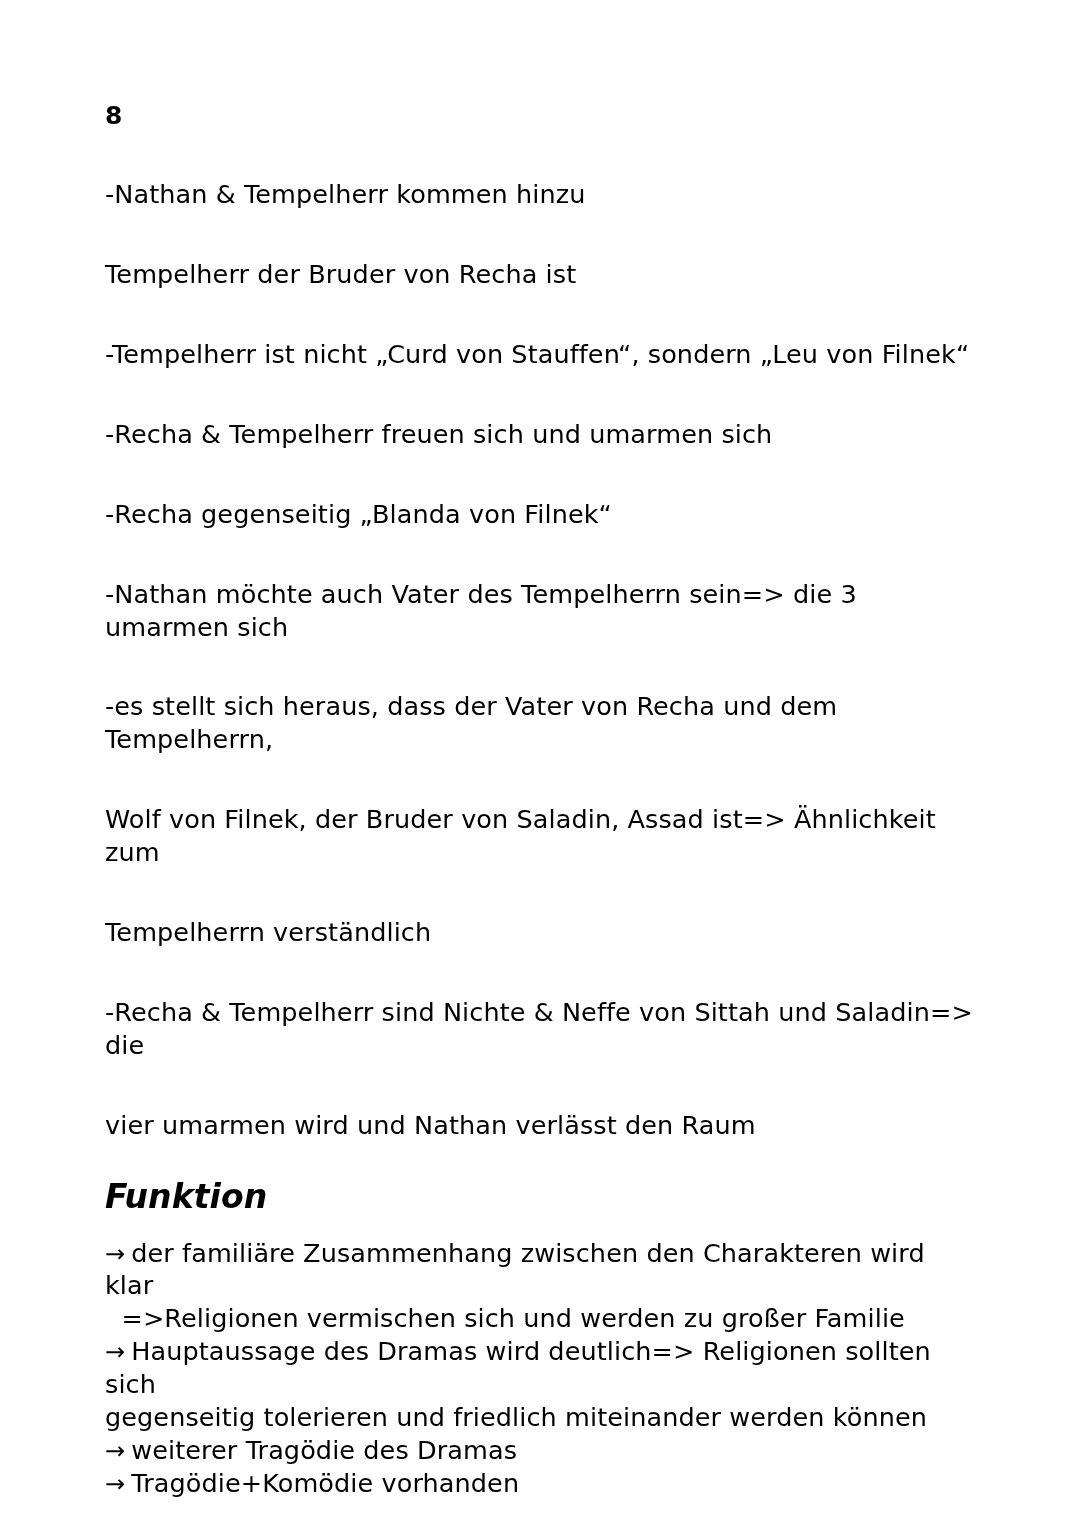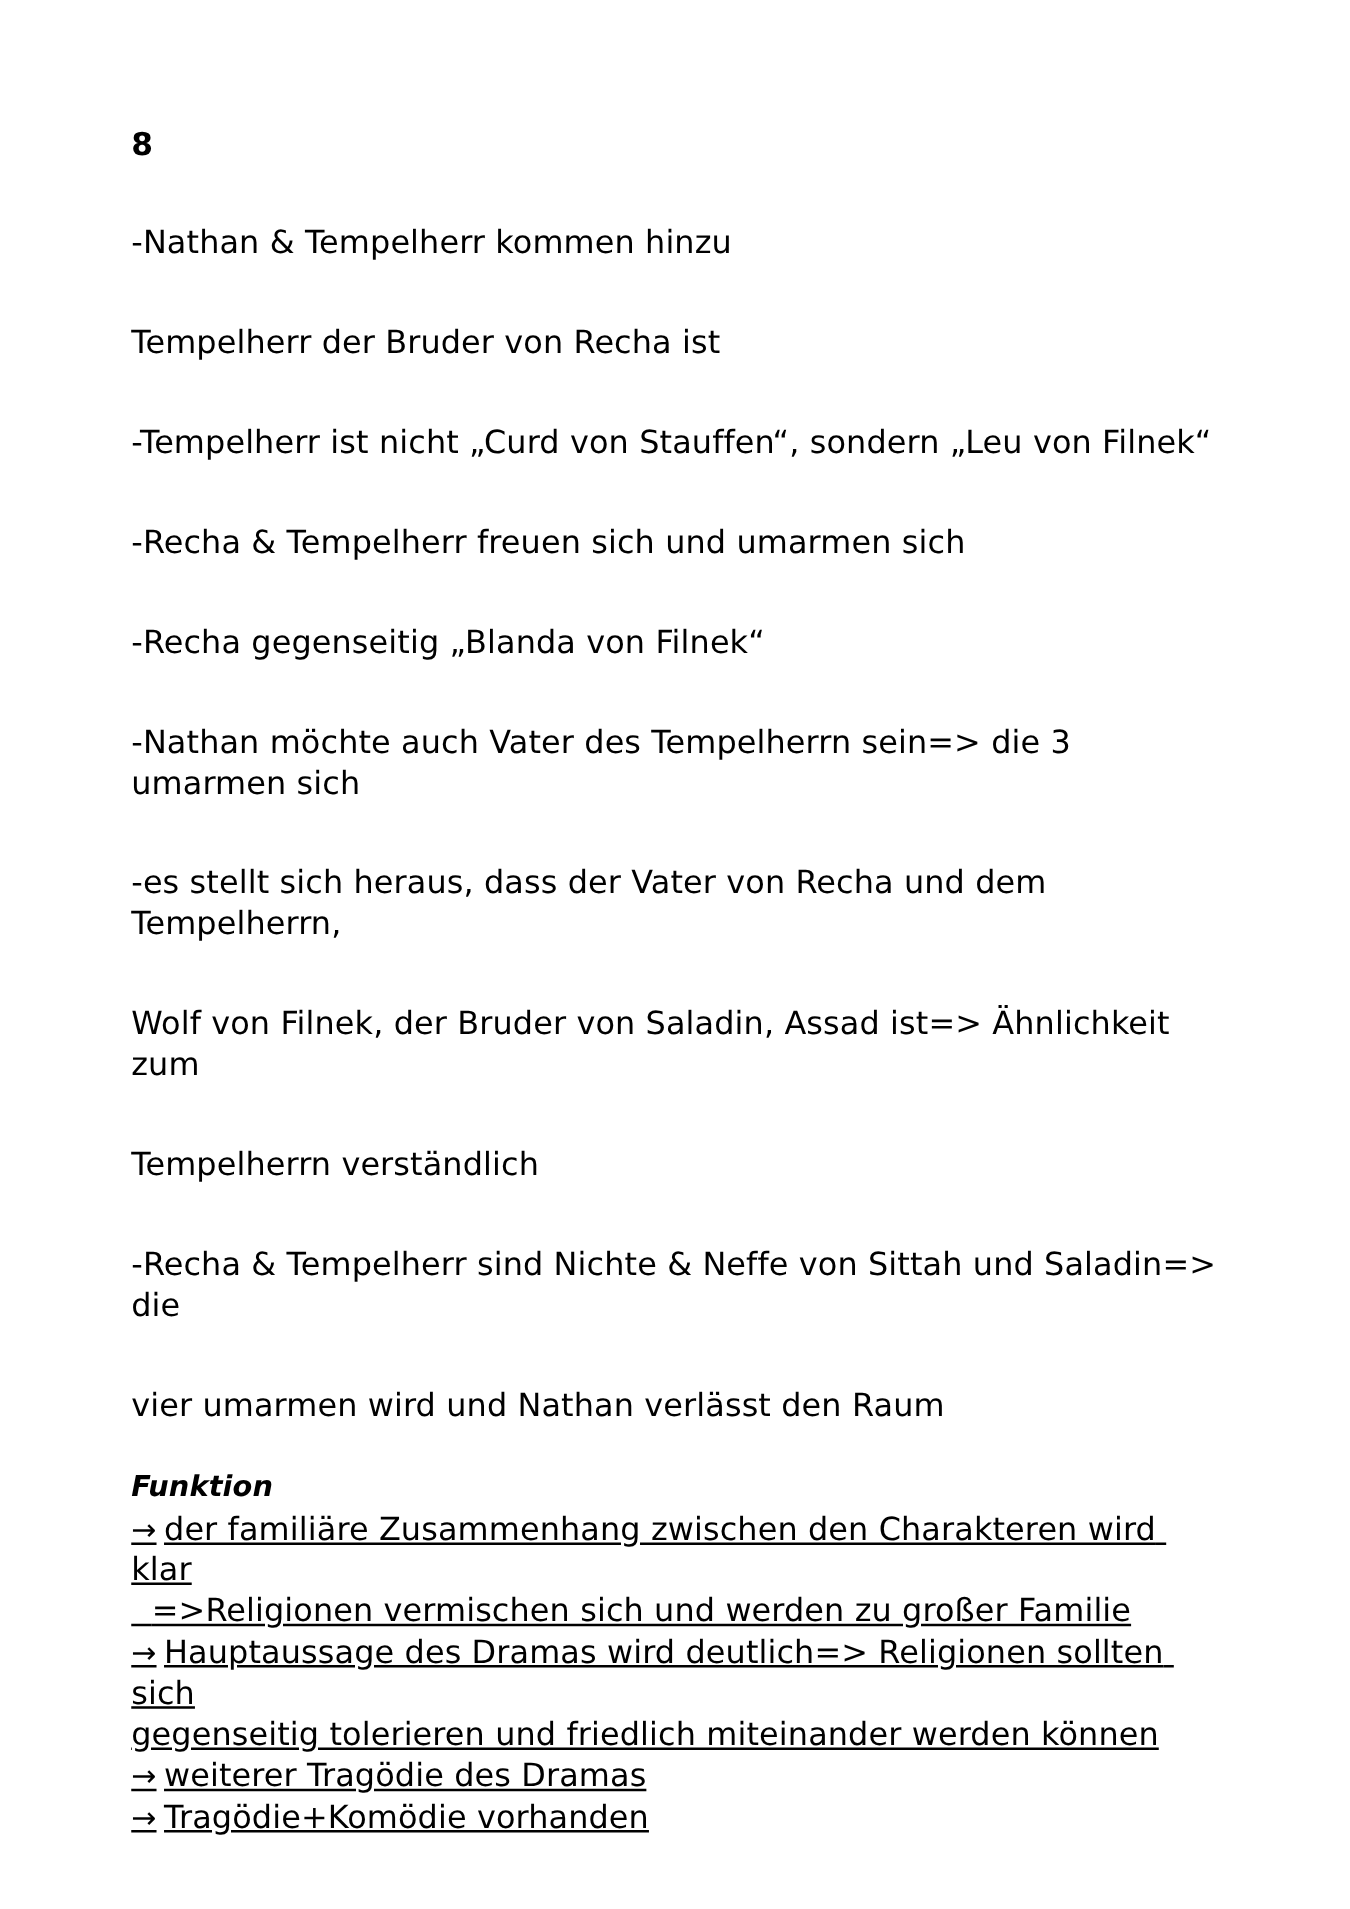--- a/index.html
+++ b/index.html
@@ -39,29 +39,28 @@
     display: block;
     white-space: pre-wrap;
     margin-top: 47px;
   }
   .spacer-block {
     height: 34px;
   }
   .heading-funktion {
     font-weight: bold;
     font-style: italic;
-    font-size: 23px;
+    font-size: 33px;
     line-height: 1.3;
-    margin: 0 0 2px 0;
+    margin: 0 0 18px 0;
   }
   .arrow-list {
     margin: 0;
     padding: 0;
     list-style: none;
-    text-decoration: underline;
   }
   .arrow-list li {
     margin: 0;
     padding: 0;
   }
   .arrow-list .line {
     display: block;
     white-space: pre-wrap;
   }
   .arrow {

